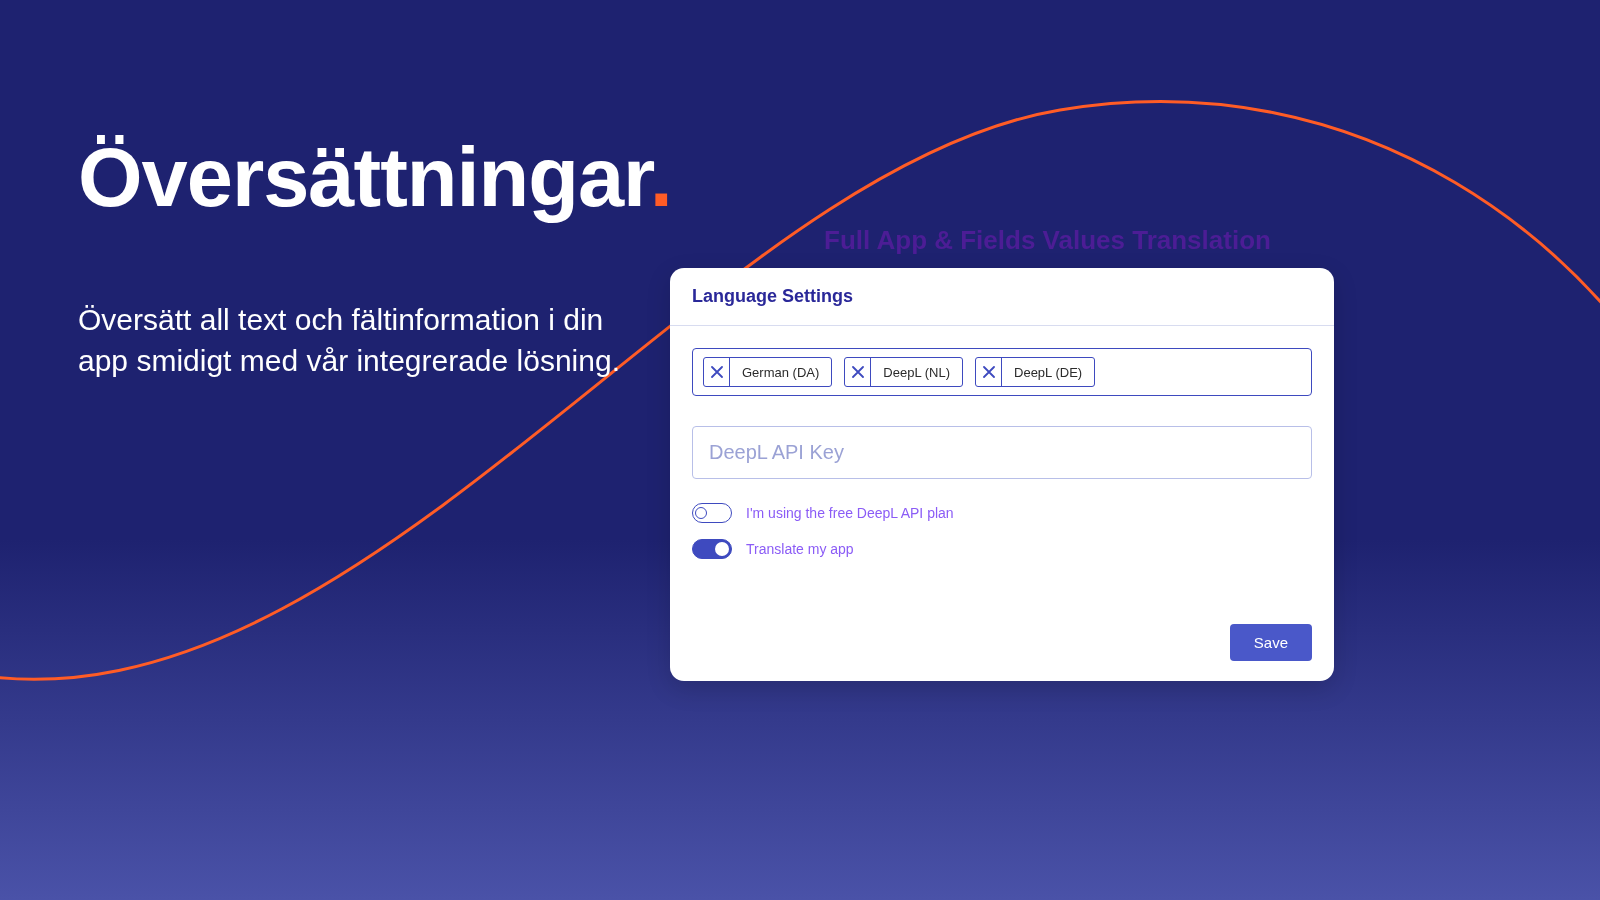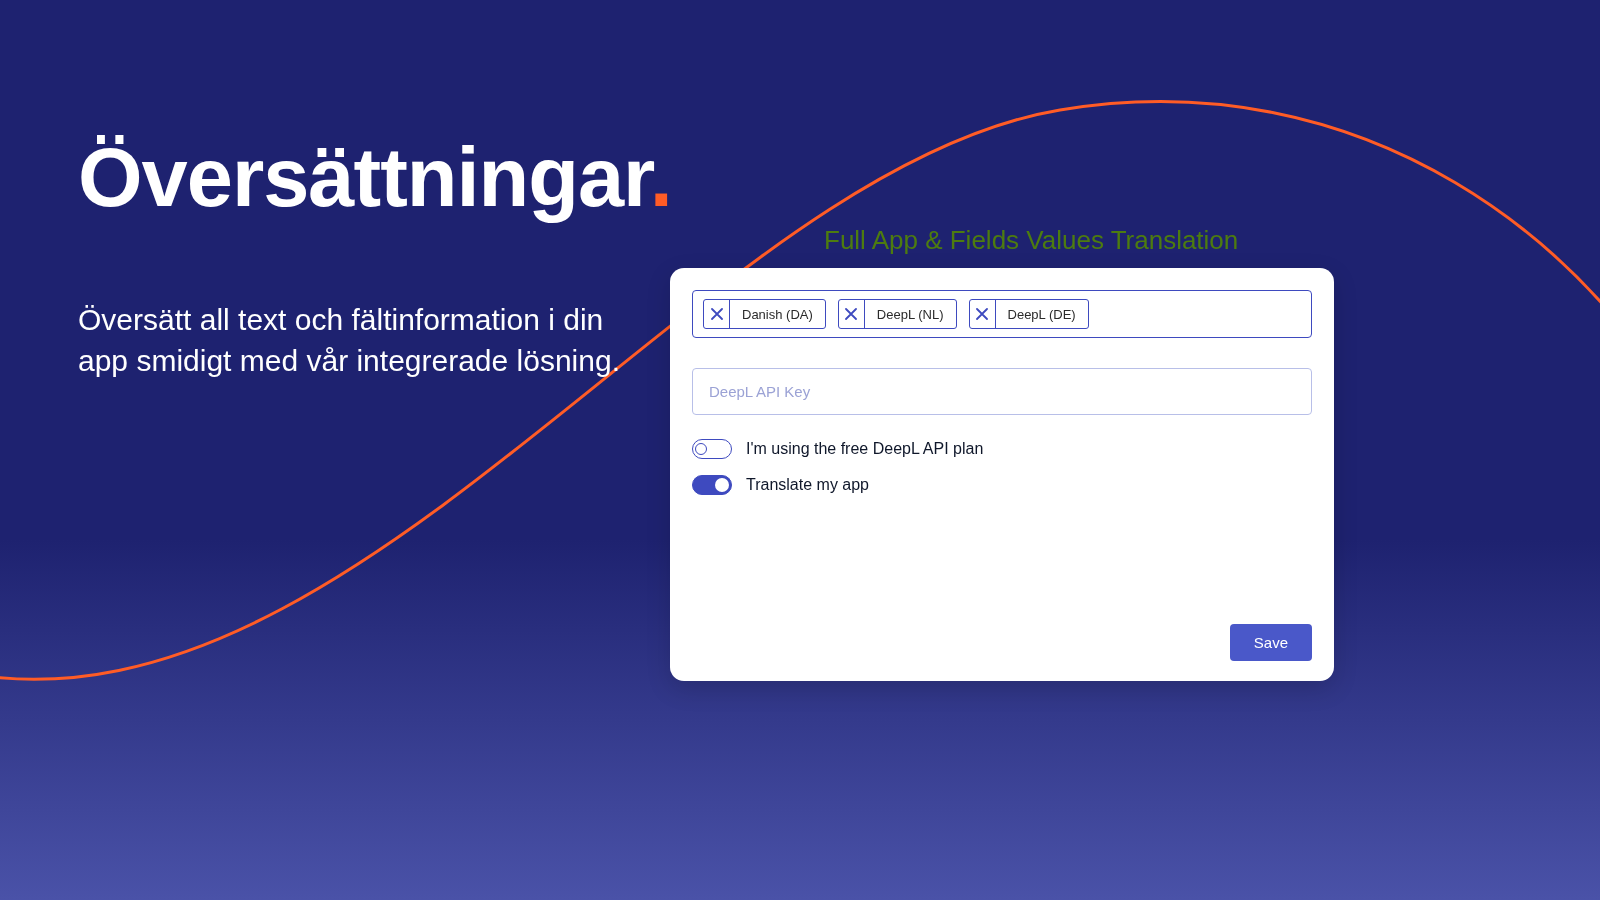--- a/index.html
+++ b/index.html
@@ -43,22 +43,22 @@
       font-weight: 400;
       color: #ffffff;
       line-height: 1.35;
       max-width: 560px;
     }
     .panel-caption {
       position: absolute;
       top: 225px;
       left: 824px;
       font-size: 26px;
-      font-weight: 400;
-      color: #4d7c0f;
+      font-weight: 700;
+      color: #4c1d95;
       text-align: center;
     }
     .panel {
       position: absolute;
       top: 268px;
       left: 670px;
       width: 664px;
       height: 413px;
       background: #ffffff;
       border-radius: 14px;
@@ -113,21 +113,21 @@
       padding: 0 12px;
       font-size: 13px;
       color: #2b2b2b;
     }
     .api-input {
       margin-top: 30px;
       width: 100%;
       border: 1px solid #b8bfe8;
       border-radius: 4px;
       padding: 14px 16px;
-      font-size: 15px;
+      font-size: 20px;
       color: #333;
       font-family: inherit;
     }
     .api-input::placeholder {
       color: #9ba2d5;
     }
     .toggle-row {
       display: flex;
       align-items: center;
       gap: 14px;
@@ -168,22 +168,22 @@
       position: absolute;
       right: 2px;
       top: 50%;
       transform: translateY(-50%);
       width: 14px;
       height: 14px;
       border-radius: 50%;
       background: #ffffff;
     }
     .toggle-label {
-      font-size: 16px;
-      color: #0f172a;
+      font-size: 14px;
+      color: #8b5cf6;
     }
     .panel-footer {
       position: absolute;
       bottom: 20px;
       right: 22px;
     }
     .save-btn {
       background: #4a58c9;
       color: #ffffff;
       border: none;
@@ -203,30 +203,33 @@
 
 <div class="hero-title">
   <span>Översättningar</span><span class="dot">.</span>
 </div>
 
 <div class="hero-subtitle">Översätt all text och fältinformation i din app smidigt med vår integrerade lösning.</div>
 
 <div class="panel-caption">Full App &amp; Fields Values Translation</div>
 
 <div class="panel">
+  <div class="panel-header">
+    <div class="panel-title">Language Settings</div>
+  </div>
   <div class="panel-body">
     
     <div class="lang-input">
       <div class="lang-chip">
         <span class="chip-close">
           <svg viewBox="0 0 12 12">
               <path d="M1 1 L11 11 M11 1 L1 11" stroke="#3e4abf" stroke-width="1.8" stroke-linecap="round"></path>
             </svg>
         </span>
-        <span class="chip-label">Danish (DA)</span>
+        <span class="chip-label">German (DA)</span>
       </div>
       <div class="lang-chip">
         <span class="chip-close">
           <svg viewBox="0 0 12 12">
               <path d="M1 1 L11 11 M11 1 L1 11" stroke="#3e4abf" stroke-width="1.8" stroke-linecap="round"></path>
             </svg>
         </span>
         <span class="chip-label">DeepL (NL)</span>
       </div>
       <div class="lang-chip">

